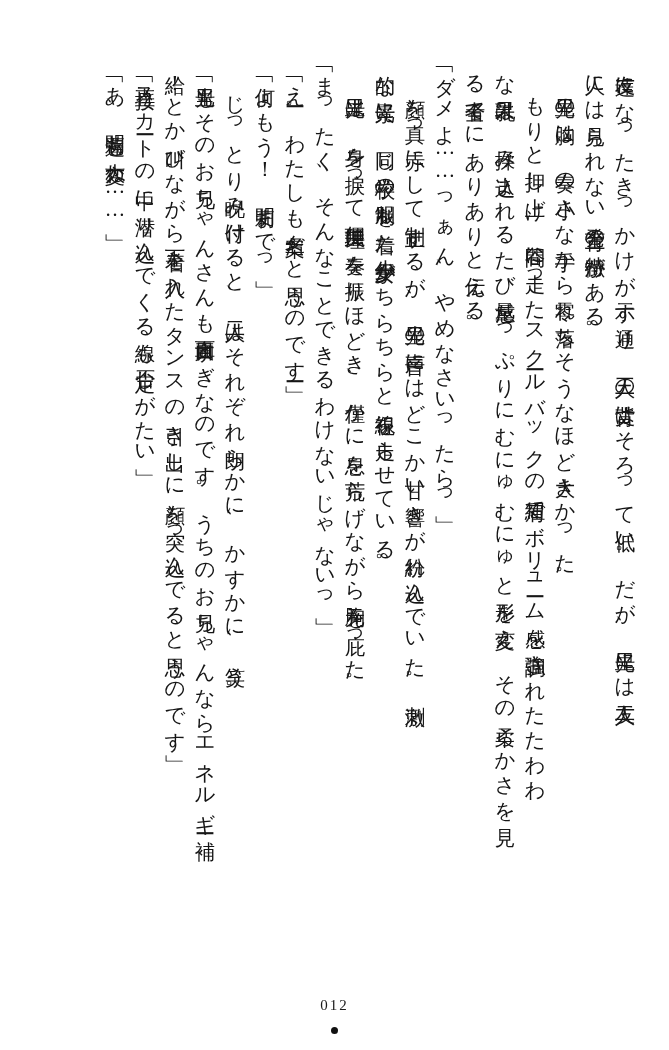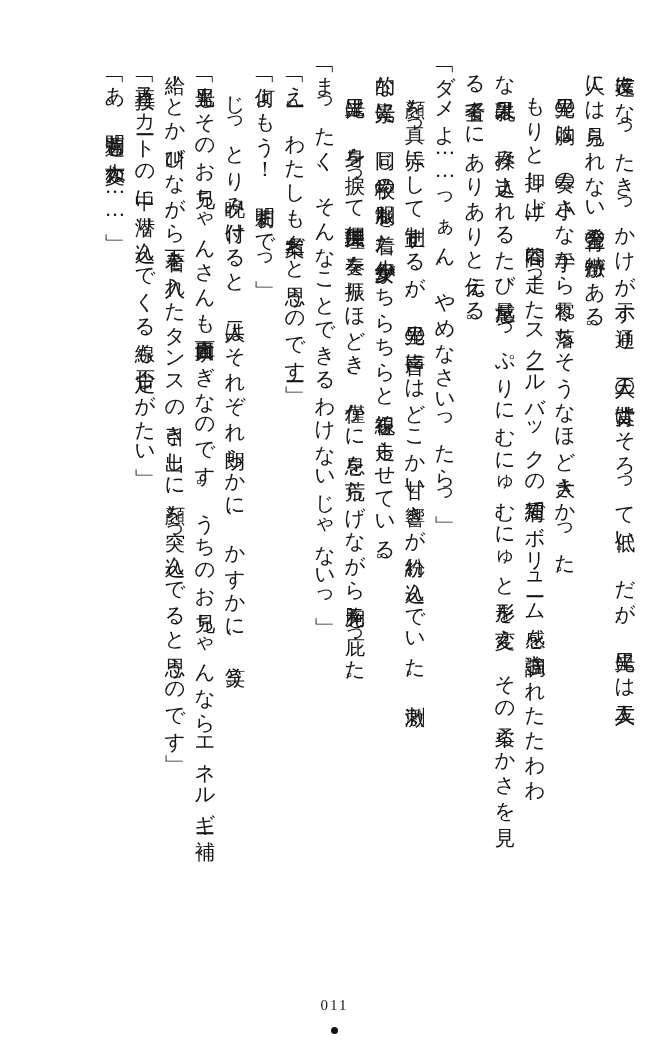--- a/index.html
+++ b/index.html
@@ -88,16 +88,16 @@
     <div class="vline">「まったく、そんなことできるわけないじゃないっ」</div>
     <div class="vline indent2">「えー。わたしも名案だと思うのですー」</div>
     <div class="vline indent2">「何よもう！　明莉までっ」</div>
     <div class="vline">　じっとり睨み付けると、二人はそれぞれ朗らかに、かすかに、笑う。</div>
     <div class="vline indent2">「光里もそのお兄ちゃんさんも真面目すぎなのです。うちのお兄ちゃんならエネルギー補</div>
     <div class="vline">給！とか叫びながら下着を入れたタンスの引き出しに顔を突っ込んでると思うのです」</div>
     <div class="vline indent2">「直接スカートの中に潜り込んでくる線も否定しがたい」</div>
     <div class="vline indent2">「あ、明莉達も大変ね……」</div>
   </div>
 
-  <div id="page-number">011</div>
+  <div id="page-number">012</div>
   <div id="page-dot"></div>
 
 </div>
 
 </body></html>

